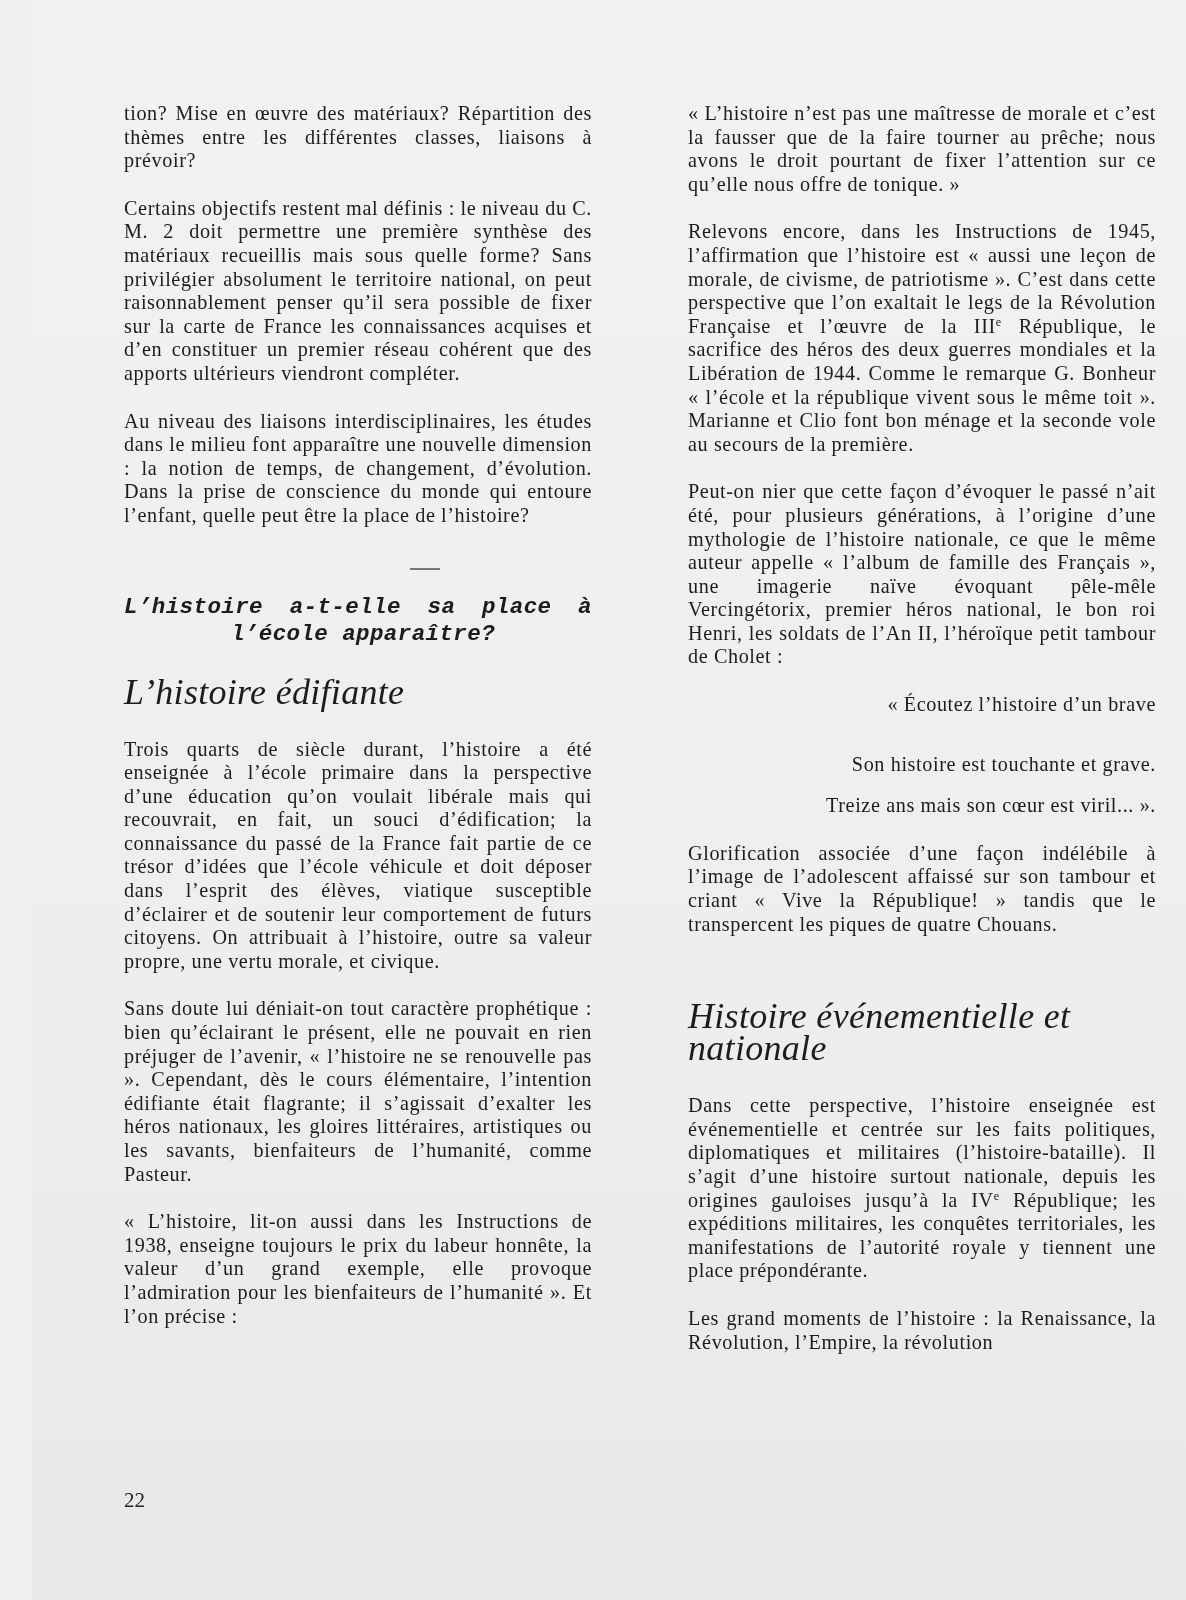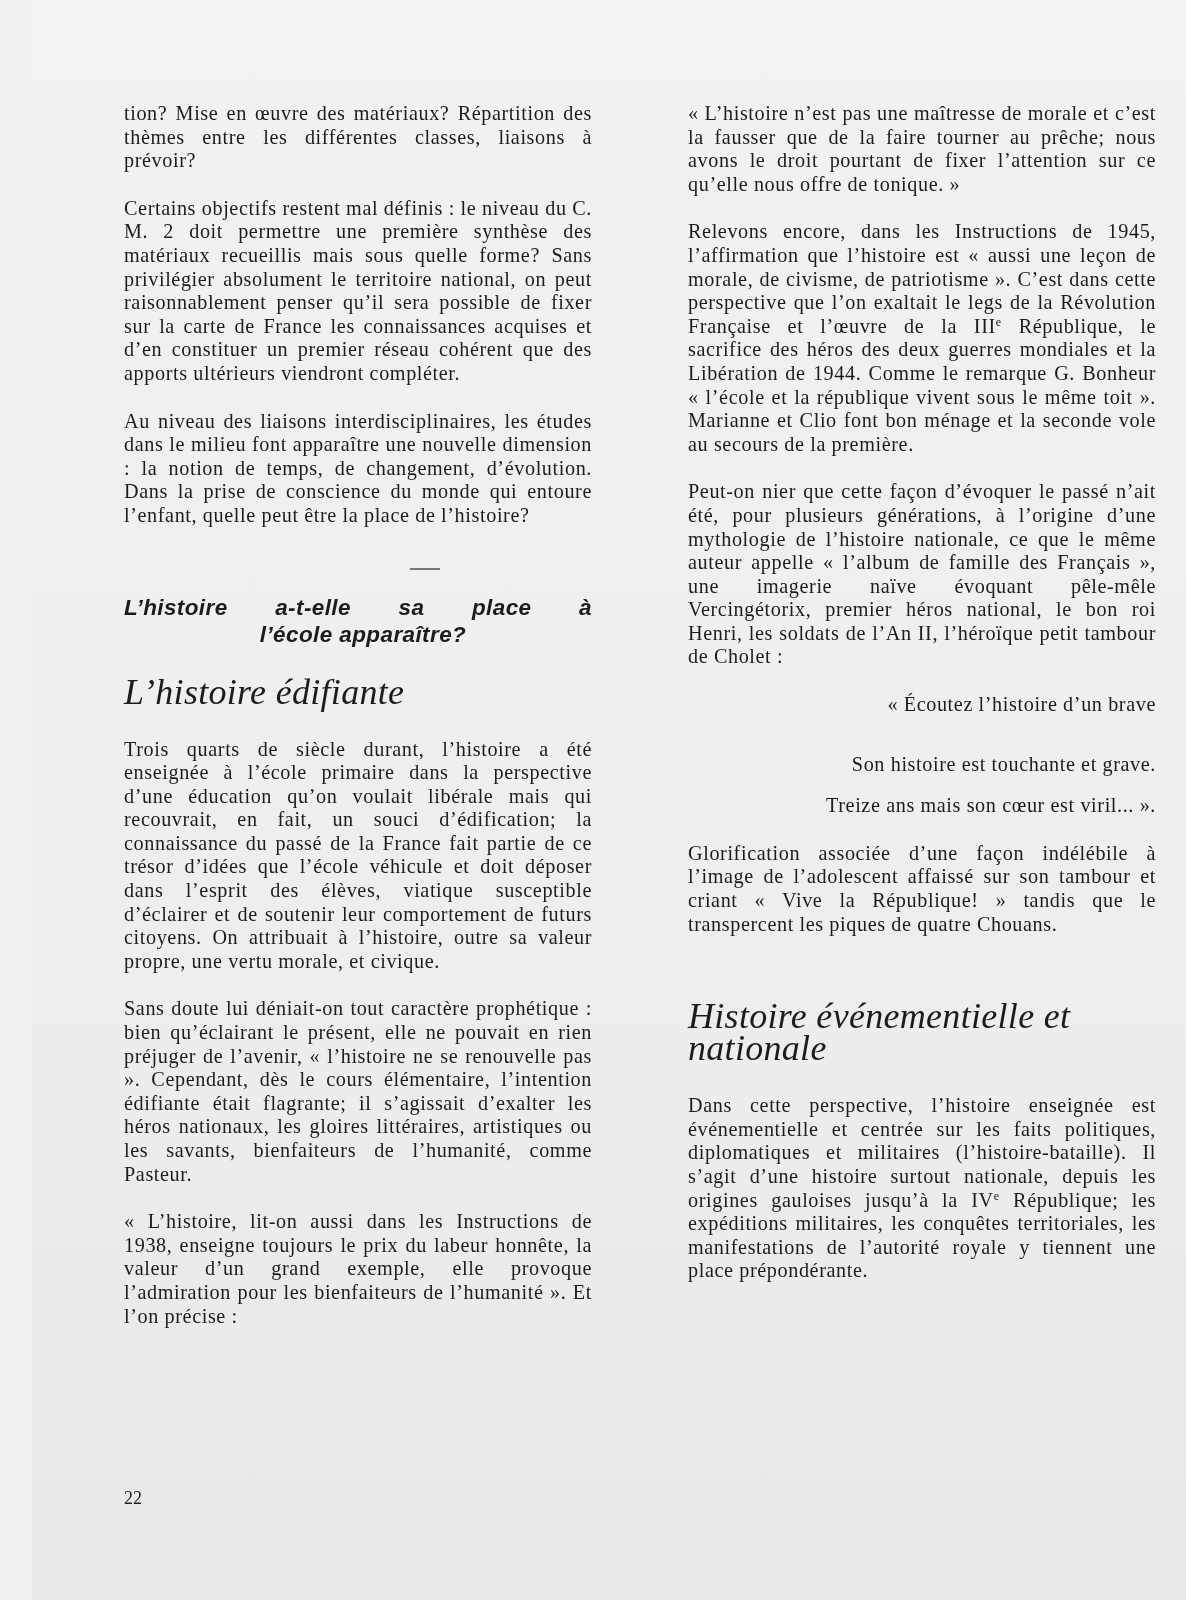--- a/index.html
+++ b/index.html
@@ -26,37 +26,37 @@
   }
   .col-left { left: 92px; }
   .col-right { left: 656px; width: 468px; }
   p { margin: 0; }
   .gap { height: 24px; }
   .gap-s { height: 18px; }
   .sep {
     width: 30px; height: 2px; background: #777; margin: 40px 0 0 286px;
   }
   .h-sans {
-    font-family: Liberation Sans, sans-serif;
+    font-family: Liberation Mono, monospace;
     font-weight: bold; font-style: italic;
     font-size: 22.5px; line-height: 27px;
     letter-spacing: 0.4px;
     margin: 24px 0 0 0;
   }
   .h-sans .l1 { display: flex; justify-content: space-between; }
   .h-sans .l2 { text-align: center; padding-left: 10px; }
   .h-serif {
     font-family: "Liberation Serif", "DejaVu Serif", serif;
     font-style: italic; font-size: 36px; line-height: 32px; letter-spacing: 0.3px;
     text-align: left;
   }
   .verse { text-align: right; }
   .pagenum {
     position: absolute; left: 92px; top: 1488px;
-    font-family: "Liberation Serif", serif; font-size: 18px; color: #222;
+    font-family: "Liberation Serif", serif; font-size: 21px; color: #222;
   }
   sup { font-size: 0.6em; vertical-align: 0.55em; line-height: 0; }
 </style>
 </head>
 <body>
 
 <div class="page">
 
   <div class="col col-left">
     <p>tion? Mise en œuvre des matériaux? Répartition des thèmes entre les différentes classes, liaisons à prévoir?</p>
@@ -106,16 +106,17 @@
     </div>
     <div class="gap"></div>
     <p>Glorification associée d’une façon indélébile à l’image de l’adolescent affaissé sur son tambour et criant « Vive la République! » tandis que le transpercent les piques de quatre Chouans.</p>
 
     <div style="height:64px"></div>
     <div class="h-serif">Histoire événementielle et nationale</div>
     <div style="height:30px"></div>
 
     <p><span>Dans cette perspective, l’histoire enseignée est événementielle et centrée sur les faits politiques, diplomatiques et militaires (l’histoire-bataille). Il s’agit d’une histoire surtout nationale, depuis les origines gauloises jusqu’à la IV</span><sup>e</sup><span> République; les expéditions militaires, les conquêtes territoriales, les manifestations de l’autorité royale y tiennent une place prépondérante.</span></p>
     <div class="gap"></div>
+    <p>Les grand moments de l’histoire : la Renaissance, la Révolution, l’Empire, la révolution</p>
   </div>
 
   <div class="pagenum">22</div>
 </div>
 
 </body></html>

